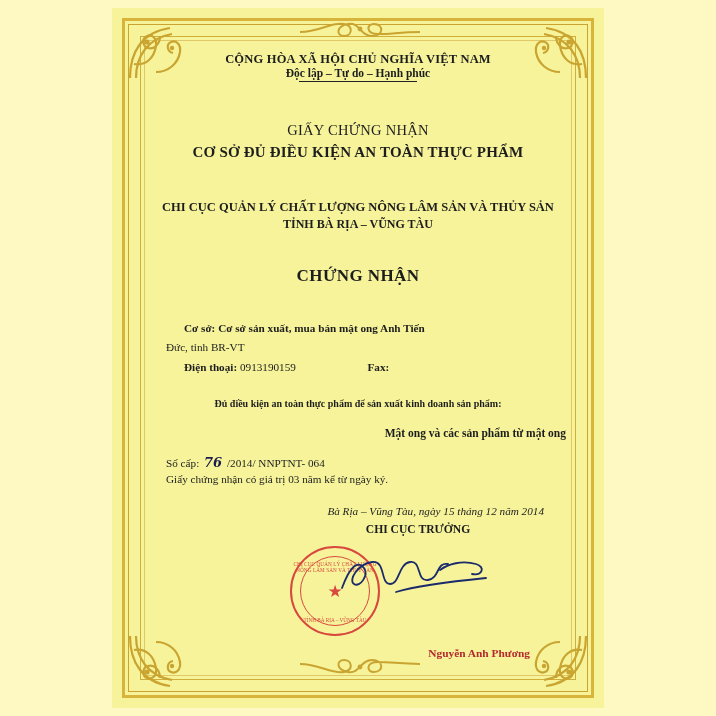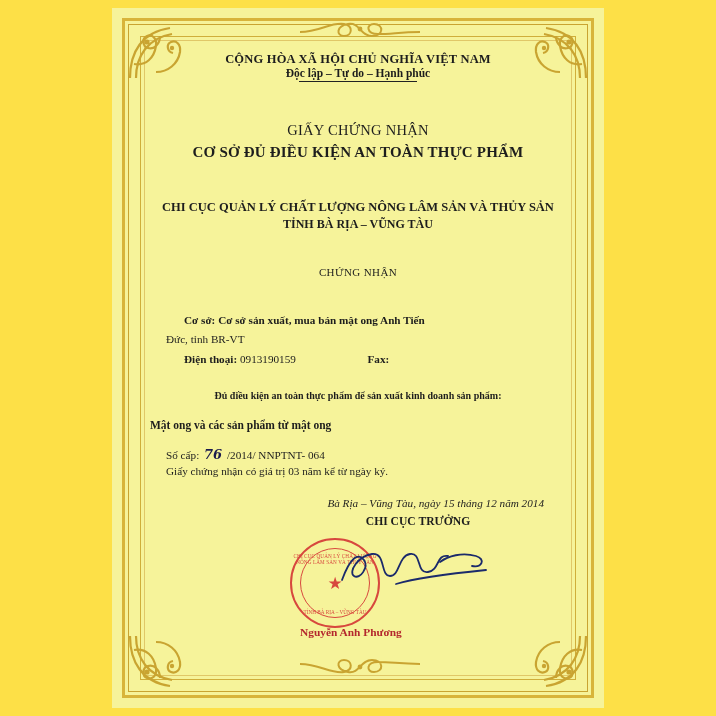--- a/index.html
+++ b/index.html
@@ -8,21 +8,21 @@
     width: 716px;
     height: 716px;
     background: #ffffff;
     font-family: "Liberation Serif", serif;
   }
 
   #certificate {
     position: relative;
     width: 716px;
     height: 716px;
-    background: #fde047;
+    background: #fef9c3;
     overflow: hidden;
   }
 
   
   .page {
     position: absolute;
     left: 112px;
     top: 8px;
     width: 492px;
     height: 700px;
@@ -142,22 +142,22 @@
   }
   .org2 {
     text-align: center;
     font-size: 12px;
     font-weight: bold;
     margin-top: 1px;
   }
 
   .certify {
     text-align: center;
-    font-size: 11px;
-    font-weight: normal;
+    font-size: 17px;
+    font-weight: bold;
     margin-top: 34px;
     letter-spacing: .4px;
   }
 
   .fields {
     margin-top: 34px;
     padding-left: 16px;
     padding-right: 10px;
     font-size: 11.2px;
     line-height: 1.55;
@@ -168,21 +168,21 @@
   .indent-1 { padding-left: 18px; }
   .fax-gap { display: inline-block; width: 66px; }
 
   .purpose {
     text-align: center;
     font-size: 10px;
     font-weight: bold;
     margin-top: 22px;
   }
   .product {
-    text-align: left;
+    text-align: right;
     font-size: 11.5px;
     font-weight: bold;
     margin-top: 18px;
   }
 
   .numline {
     margin-top: 16px;
     padding-left: 16px;
     font-size: 11.2px;
   }
@@ -269,23 +269,23 @@
   .signature {
     position: absolute;
     left: 186px;
     top: 10px;
     width: 160px;
     height: 62px;
   }
   .signer-name {
     position: absolute;
     left: 150px;
-    top: 96px;
+    top: 109px;
     width: 230px;
-    text-align: left;
+    text-align: right;
     color: #b4282e;
     font-size: 11.4px;
     font-weight: bold;
   }
 </style>
 </head>
 <body>
 
 <div id="certificate">
 

